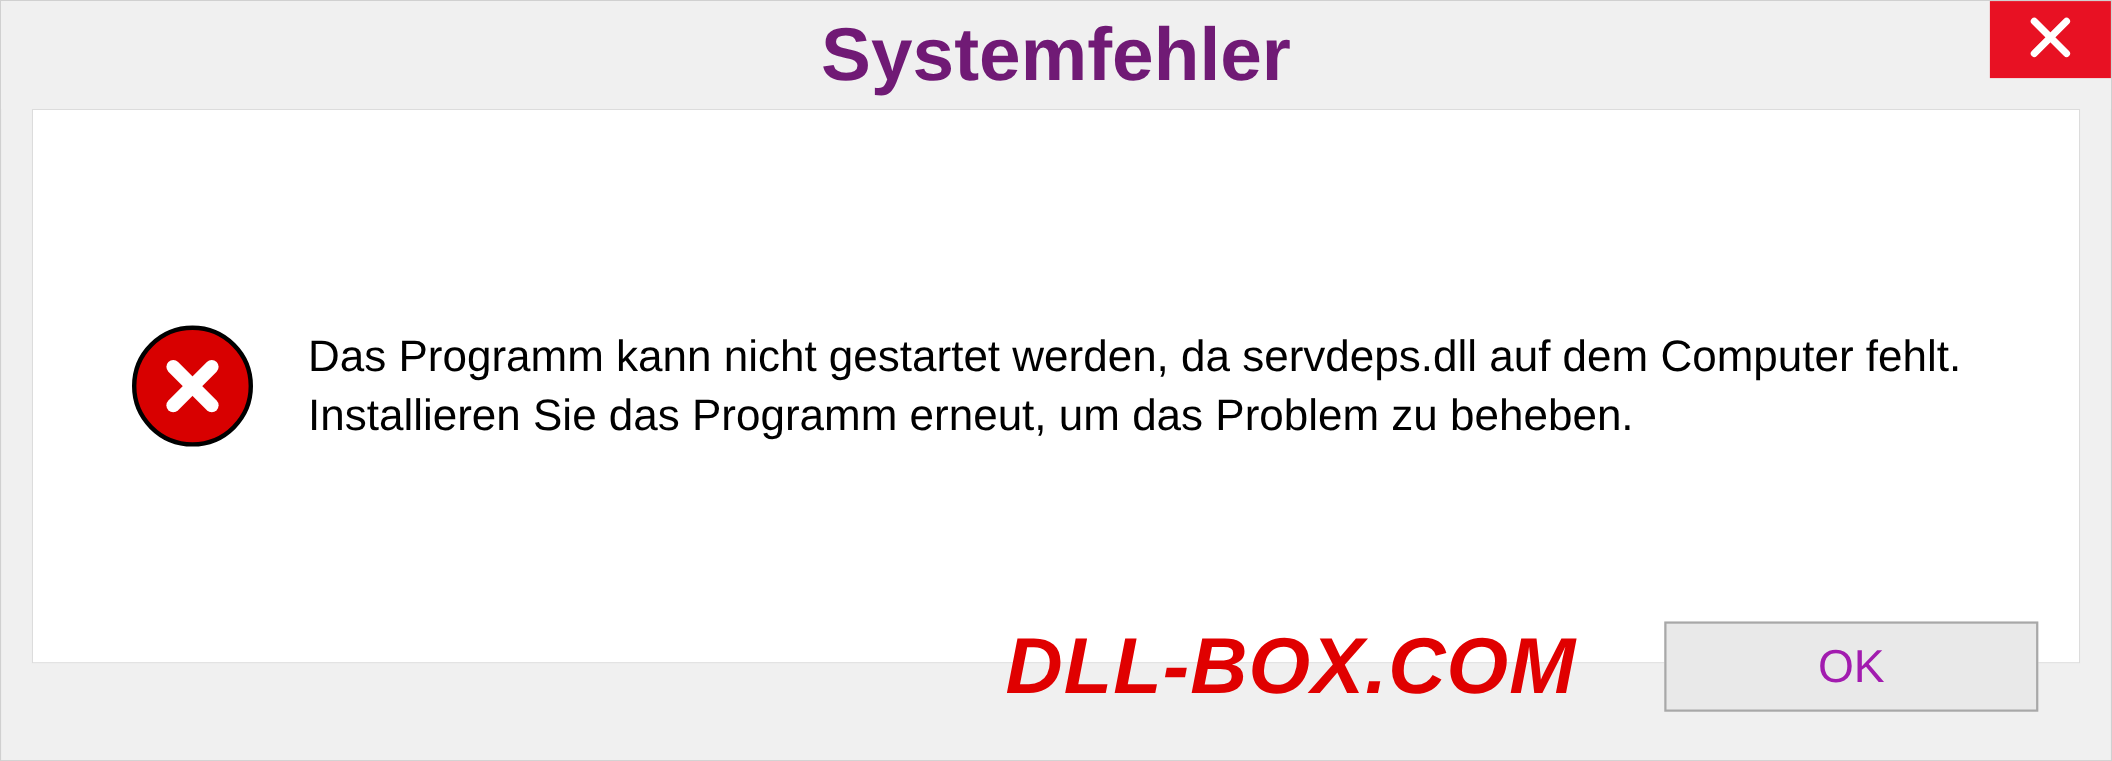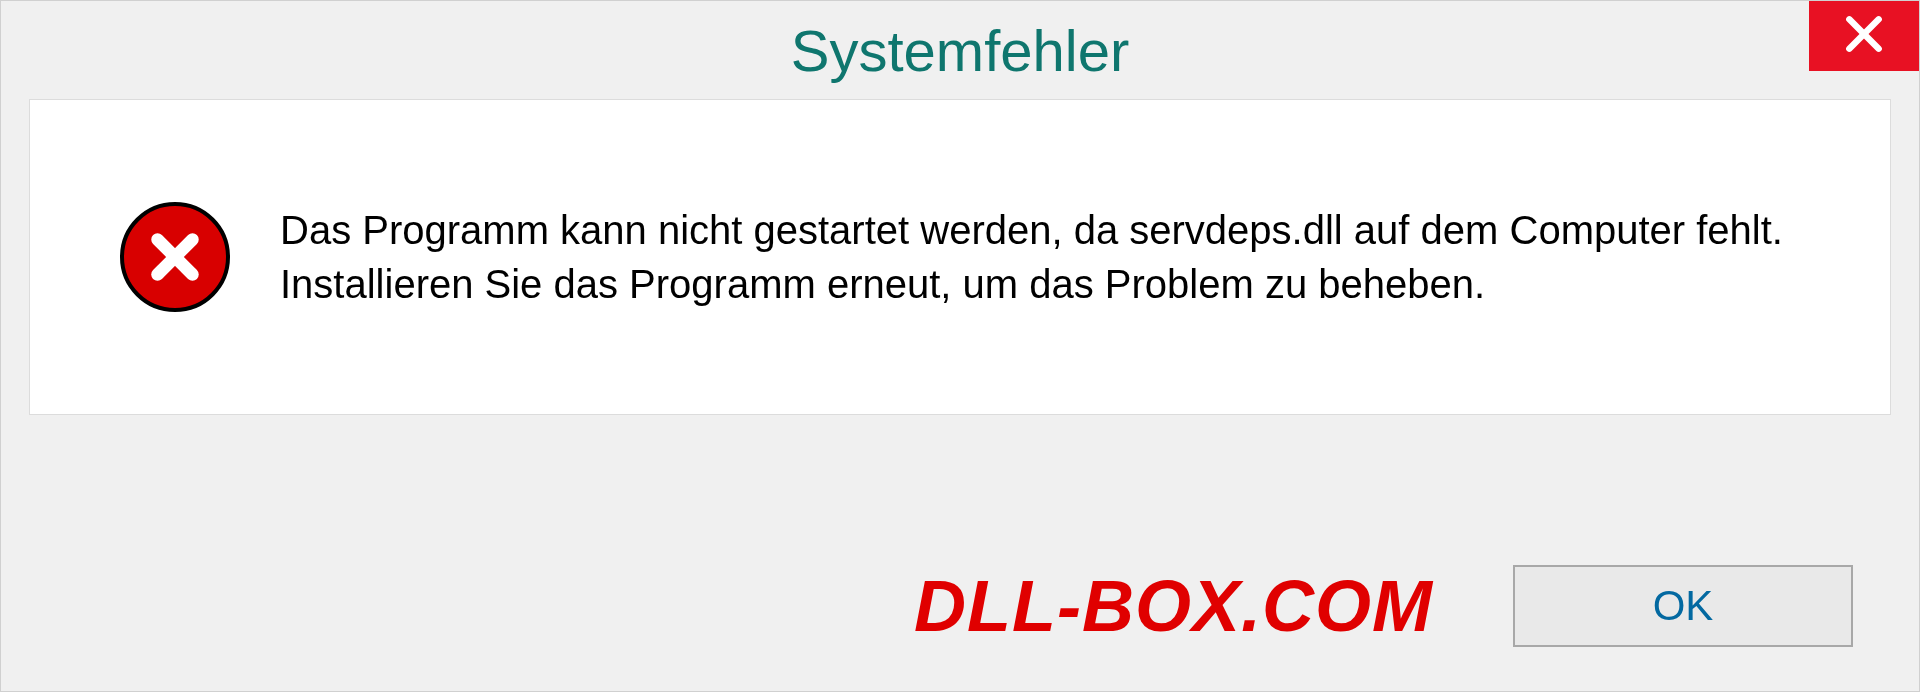--- a/index.html
+++ b/index.html
@@ -23,23 +23,23 @@
     }
     .titlebar {
       height: 98px;
       display: flex;
       align-items: center;
       justify-content: center;
       position: relative;
       background: #f0f0f0;
     }
     .dialog-title {
-      font-size: 58px;
-      font-weight: 400;
-      color: #0f766e;
+      font-size: 68px;
+      font-weight: 700;
+      color: #701a75;
       letter-spacing: 0;
     }
     .close-btn {
       position: absolute;
       top: 0;
       right: 0;
       width: 110px;
       height: 70px;
       background: #e81123;
       display: flex;
@@ -48,21 +48,21 @@
       cursor: pointer;
     }
     .close-btn svg {
       width: 44px;
       height: 44px;
     }
     .content-panel {
       margin: 0 28px;
       background: #ffffff;
       border: 1px solid #dcdcdc;
-      height: 316px;
+      height: 504px;
       display: flex;
       align-items: center;
       padding: 0 40px 0 90px;
     }
     .error-icon-wrap {
       flex-shrink: 0;
       width: 110px;
       height: 110px;
       margin-right: 50px;
       display: flex;
@@ -110,21 +110,21 @@
       letter-spacing: 1px;
       margin-right: 80px;
       font-family: Arial, sans-serif;
     }
     .ok-button {
       width: 340px;
       height: 82px;
       border: 2px solid #a8a8a8;
       background: #e9e9e9;
       font-size: 42px;
-      color: #0369a1;
+      color: #a21caf;
       cursor: pointer;
       font-family: inherit;
       display: flex;
       align-items: center;
       justify-content: center;
     }
   </style>
 </head>
 <body>
 

